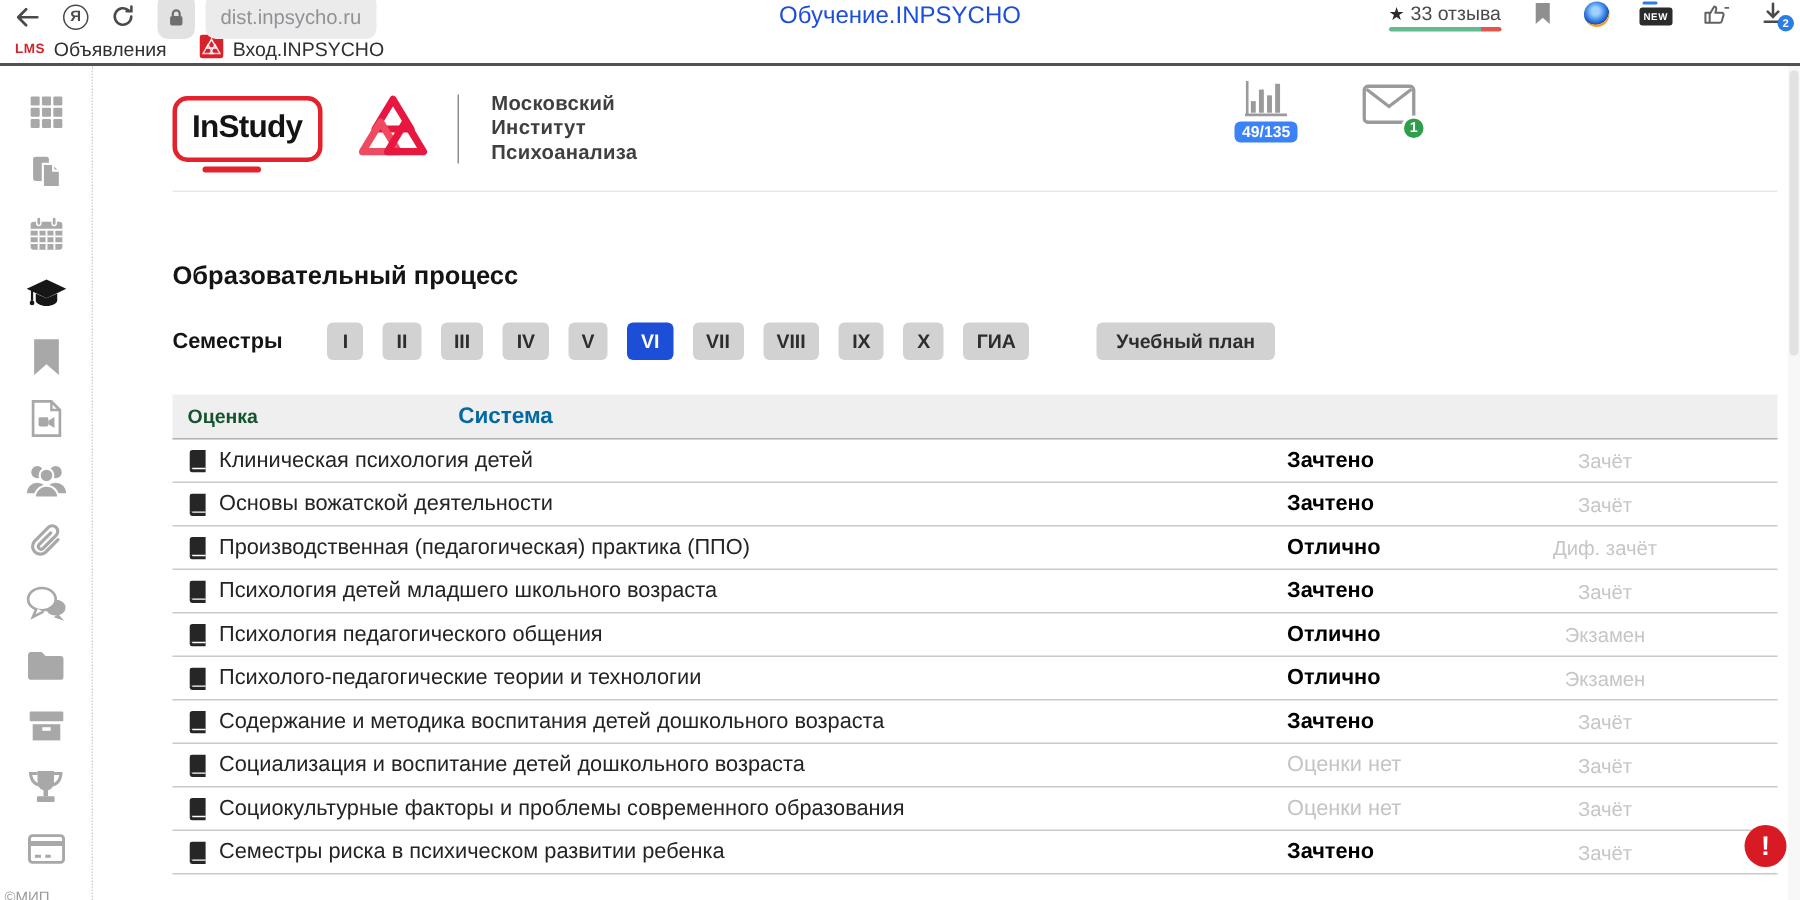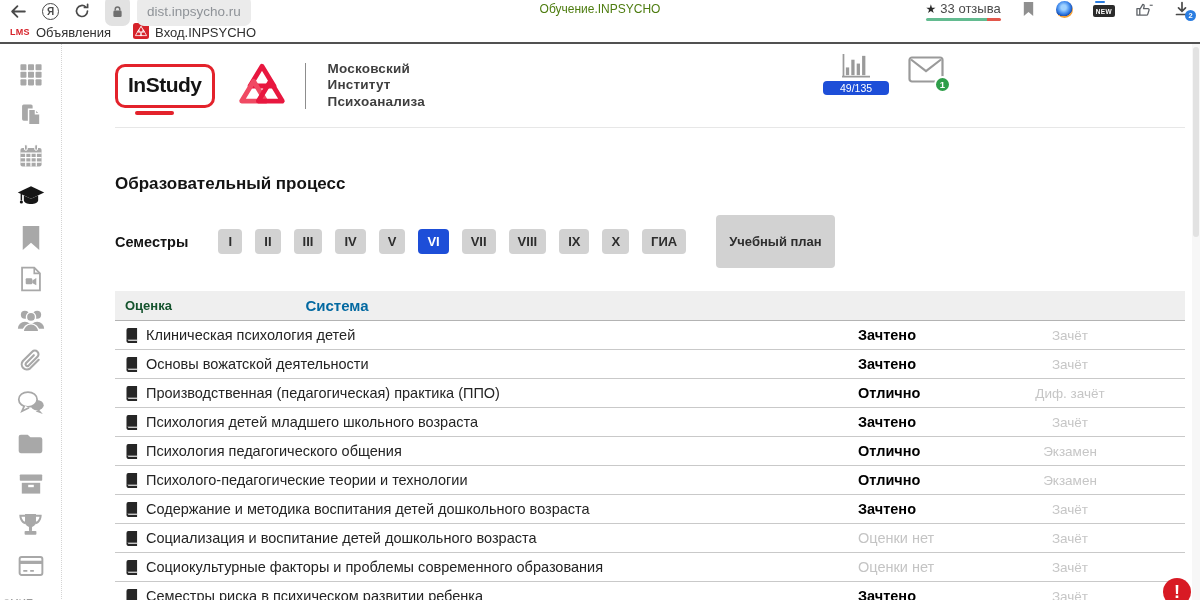--- a/index.html
+++ b/index.html
@@ -6,21 +6,21 @@
   html,body { width:1200px; height:600px; overflow:hidden; }
   body { font-family:"Liberation Sans", sans-serif; background:#fff; color:#222; }
   .screen { width:1200px; height:600px; display:flex; flex-direction:column; position:relative; }
 
   
   .toolbar { height:22px; flex:0 0 22px; display:flex; align-items:center; padding:0 10px; gap:15px; position:relative; }
   .tb-ic { display:flex; align-items:center; justify-content:center; color:#5f6368; }
   .ya-circle { width:17px; height:17px; border:1.6px solid #4a4a4a; border-radius:50%; font-size:10px; font-weight:700; color:#4a4a4a; display:flex; align-items:center; justify-content:center; }
   .pill { background:#e2e2e2; border-radius:7px; height:30px; display:flex; align-items:center; padding:0 7px; }
   .url-pill { background:#ebebeb; color:#8f9398; font-size:13.5px; padding:0 10px; margin-left:-8px;}
-  .tab-title { position:absolute; left:50%; transform:translateX(-50%); top:2px; font-size:12px; color:#4d7c0f; }
+  .tab-title { position:absolute; left:50%; transform:translateX(-50%); top:2px; font-size:16px; color:#1d4ed8; }
   .tb-right { margin-left:auto; display:flex; align-items:flex-start; gap:20px; }
   .reviews { display:flex; flex-direction:column; gap:2px; }
   .reviews-line { display:flex; align-items:center; gap:4px; font-size:13px; color:#4a4a4a; }
   .star { color:#2b2b2b; font-size:12px; }
   .review-bar { height:3px; border-radius:2px; background:linear-gradient(to right,#63bb90 0 82%,#e2574b 82% 100%); }
   .flag-ic svg{ display:block; }
   .color-circle { width:17px; height:17px; border-radius:50%; background:radial-gradient(circle at 45% 38%, #9fd1ff 0 18%, #3b86ec 45%, #1c4fae 62%, #ef9f3a 64% 100%); }
   .new-badge { background:#2b2b2b; color:#fff; font-size:6.5px; font-weight:700; padding:3px 3px 2px; border-radius:2px; letter-spacing:.4px; position:relative; margin-top:4px;}
   .new-badge::before{ content:""; position:absolute; top:-4px; left:2px; width:10px; height:2px; background:#2a7de1; border-radius:1px;}
   .dl-wrap { position:relative; }
@@ -42,31 +42,31 @@
   .main { flex:1; padding:0 15px 0 53px; position:relative; }
 
   
   .site-header { height:84px; display:flex; align-items:center; gap:22px; border-bottom:1px solid #e7e7e7; position:relative; }
   .instudy-logo { position:relative; border:3.5px solid #e3222b; border-radius:10px; padding:6px 10px 8px; font-size:21px; font-weight:700; color:#141414; letter-spacing:-.5px; }
   .instudy-logo::after { content:""; position:absolute; left:18%; bottom:-10px; width:42%; height:4px; background:#e3222b; border-radius:2px; }
   .mip-logo svg { display:block; }
   .hdr-divider { width:1px; height:46px; background:#8d8d8d; margin:0 0 0 -4px; }
   .institute { font-size:13.5px; font-weight:700; color:#3f3f3f; line-height:1.22; letter-spacing:.2px; }
   .stats-group { position:absolute; left:708px; top:8px; display:flex; flex-direction:column; align-items:center; }
-  .stats-badge { margin-top:2px; background:#1d4ed8; color:#fff; font-size:10.5px; font-weight:400; border-radius:4px; padding:1px 17px; }
+  .stats-badge { margin-top:2px; background:#3b82f6; color:#fff; font-size:10.5px; font-weight:700; border-radius:4px; padding:1px 5px; }
   .mail-group { position:absolute; left:793px; top:12px; }
   .mail-badge { position:absolute; right:-7px; bottom:-6px; width:17px; height:17px; border-radius:50%; background:#2f9e4a; border:2px solid #fff; color:#fff; font-size:9.5px; font-weight:700; display:flex; align-items:center; justify-content:center; }
 
   
   .page-title { margin-top:46px; font-size:17px; font-weight:700; color:#141414; }
   .semesters { margin-top:21px; display:flex; align-items:center; gap:13px; }
   .sem-label { font-size:14.5px; font-weight:700; color:#141414; margin-right:17px; }
   .sem-tab { min-width:24px; padding:5px 9px; background:#d2d2d2; border-radius:4px; text-align:center; font-size:13px; font-weight:700; color:#2d2d2d; cursor:pointer; }
   .sem-tab.active { background:#1d4ed8; color:#fff; }
-  .sem-tab.wide { margin-left:17px; padding:19px 13px; }
+  .sem-tab.wide { margin-left:32px; padding:5px 13px; }
 
   .table-wrap { margin-top:23px; position:relative; }
   .trow, .thead { display:flex; align-items:center; }
   .thead { background:#efefef; font-size:13px; font-weight:700; color:#141414; padding:6px 0 6px 10px; border-bottom:1px solid #b3b3b3; }
   .trow { padding:6px 0 6px 10px; border-bottom:1px solid #c9c9c9; font-size:14.5px; }
   .col-name { flex:1; display:flex; align-items:center; gap:8px; color:#242424; }
   .col-grade { width:172px; font-weight:700; color:#000; }
   .thead .col-grade { font-weight:700; color:#14532d; }
   .col-grade.muted { color:#c4c4c4; font-weight:400; }
   .col-system { width:80px; text-align:center; color:#c6c6c6; font-size:13.5px; }

